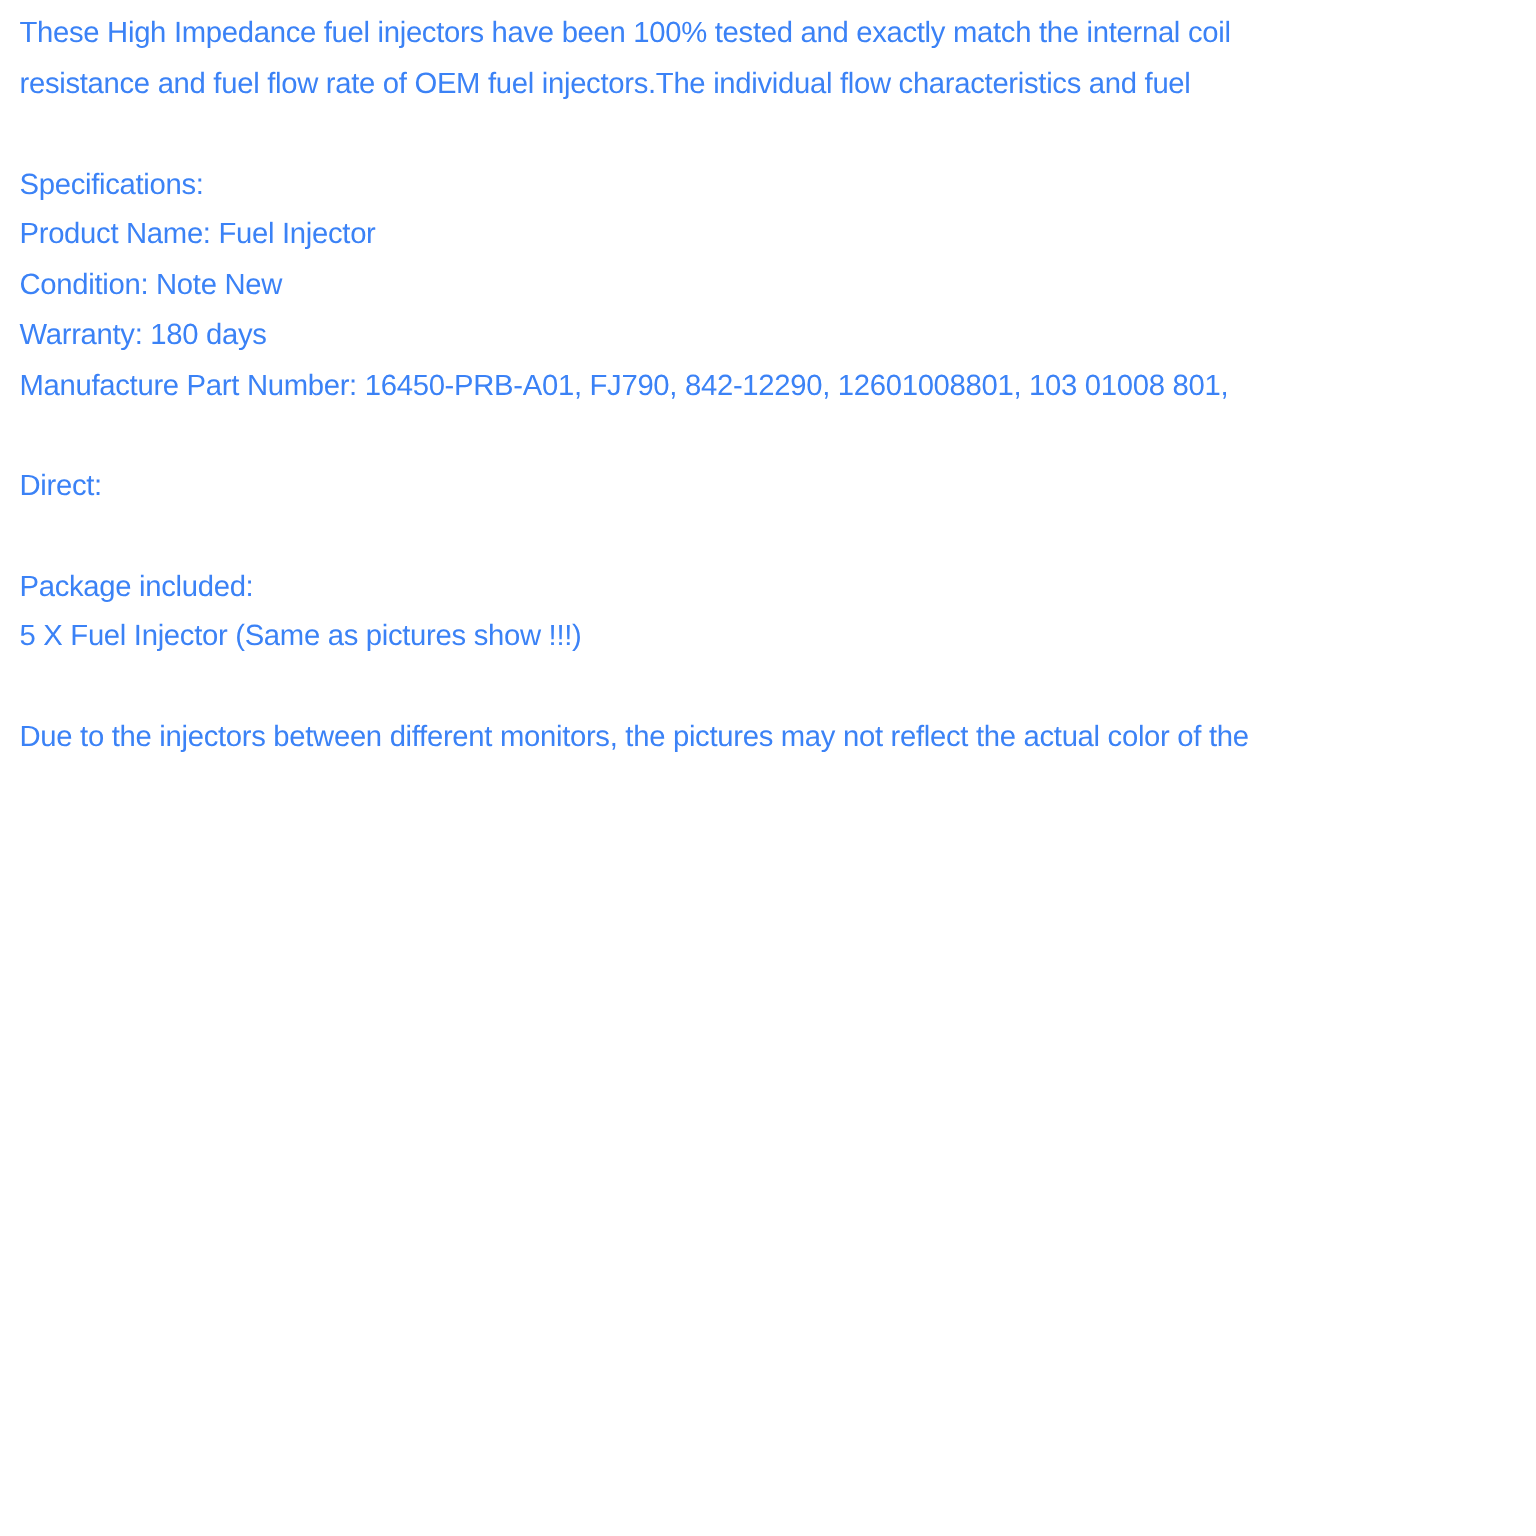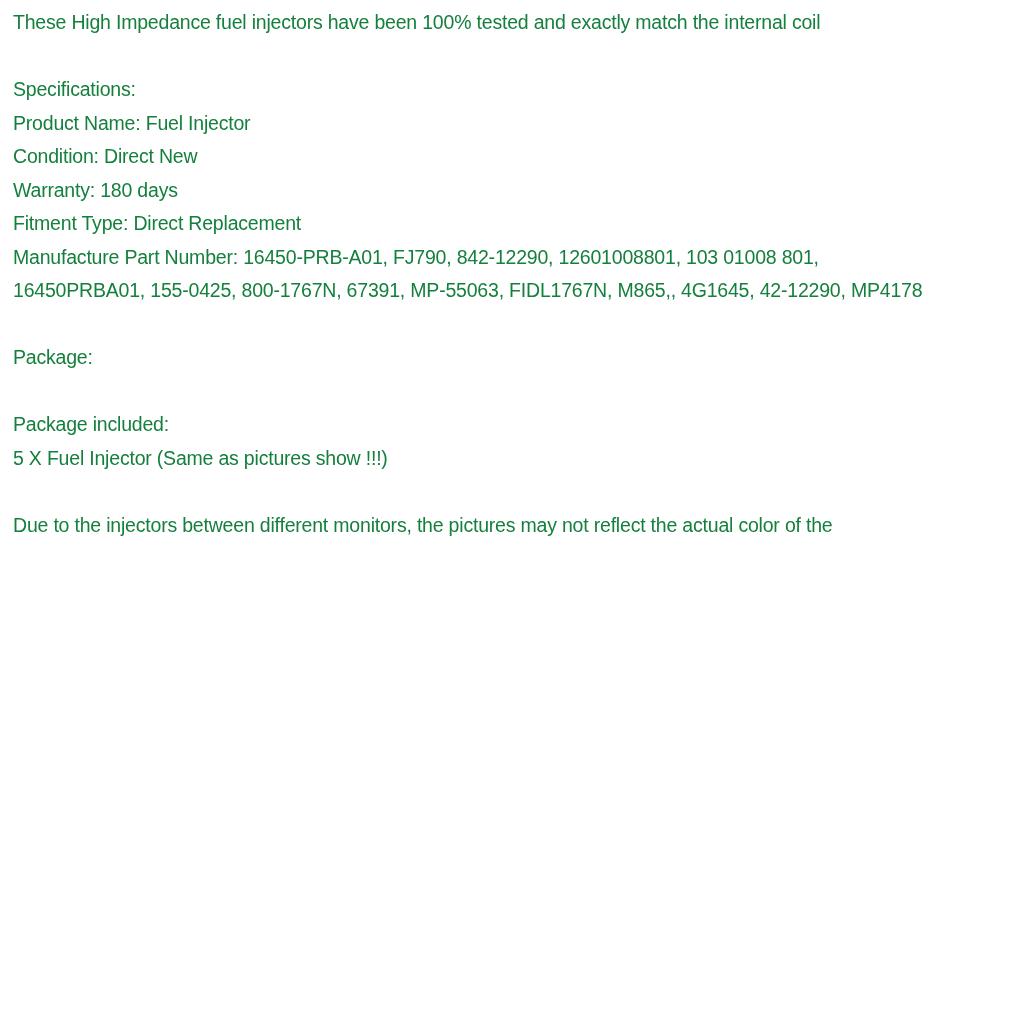--- a/index.html
+++ b/index.html
@@ -12,58 +12,57 @@
   }
   .doc {
     box-sizing: border-box;
     width: 1024px;
     height: 1024px;
     padding: 6px 8px 0 13px;
     font-family: "Liberation Sans", "DejaVu Sans", sans-serif;
     font-size: 19.5px;
     line-height: 33.5px;
     letter-spacing: -0.2px;
-    color: #15803d;
+    color: #3b82f6;
   }
   .line {
     white-space: nowrap;
     height: 33.5px;
   }
   .spacer {
     height: 33.5px;
   }
   .para {
     margin: 0;
   }
 </style>
 </head>
 <body>
 
 <div class="doc">
 
   <div class="para">
     <div class="line">These High Impedance fuel injectors have been 100% tested and exactly match the internal coil</div>
+    <div class="line">resistance and fuel flow rate of OEM fuel injectors.The individual flow characteristics and fuel</div>
   </div>
 
   <div class="spacer"></div>
 
   <div class="para">
     <div class="line">Specifications:</div>
     <div class="line">Product Name: Fuel Injector</div>
-    <div class="line">Condition: Direct New</div>
+    <div class="line">Condition: Note New</div>
     <div class="line">Warranty: 180 days</div>
-    <div class="line">Fitment Type: Direct Replacement</div>
     <div class="line">Manufacture Part Number: 16450-PRB-A01, FJ790, 842-12290, 12601008801, 103 01008 801,</div>
-    <div class="line">16450PRBA01, 155-0425, 800-1767N, 67391, MP-55063, FIDL1767N, M865,, 4G1645, 42-12290, MP4178</div>
   </div>
 
   <div class="spacer"></div>
 
   <div class="para">
-    <div class="line">Package:</div>
+    <div class="line">Direct:</div>
   </div>
 
   <div class="spacer"></div>
 
   <div class="para">
     <div class="line">Package included:</div>
     <div class="line">5 X Fuel Injector (Same as pictures show !!!)</div>
   </div>
 
   <div class="spacer"></div>

